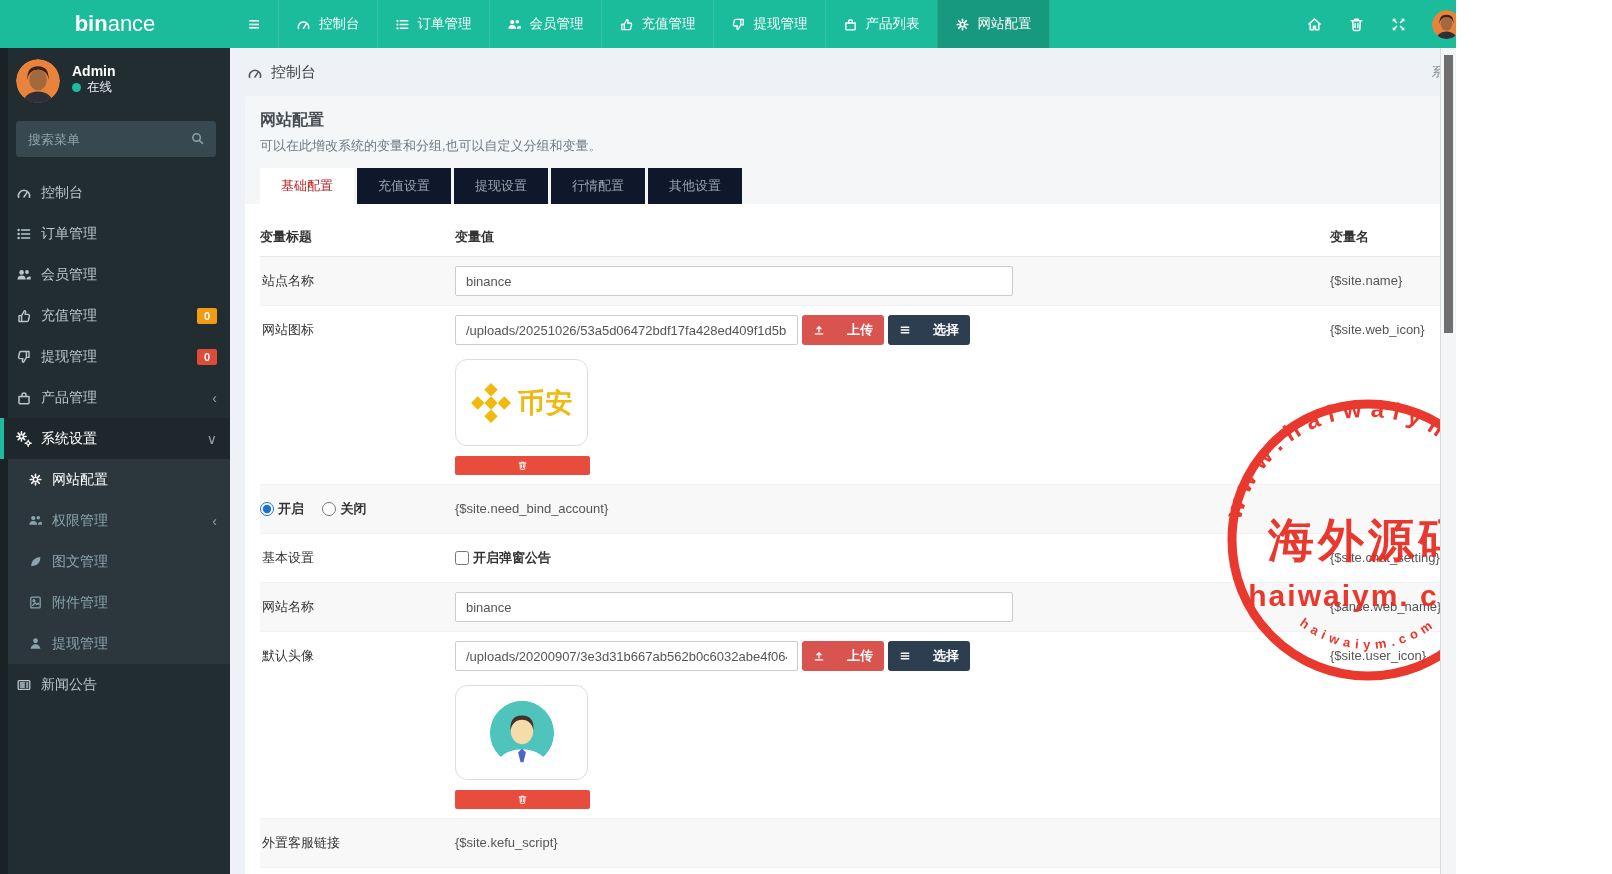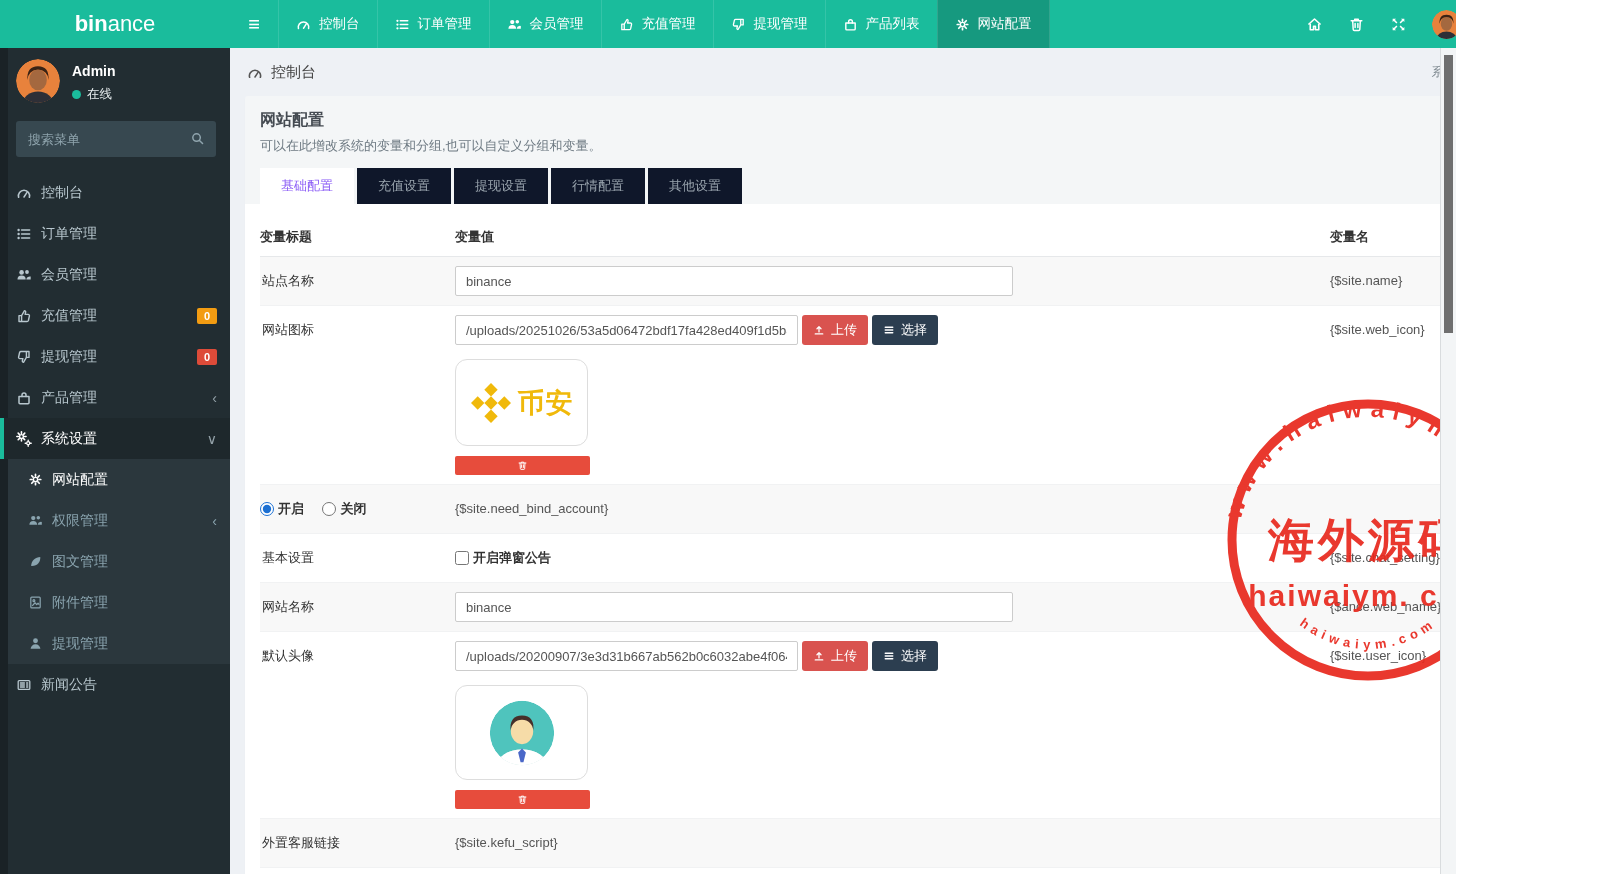--- a/index.html
+++ b/index.html
@@ -24,21 +24,21 @@
   .nav-user { display:flex; align-items:center; gap:9px; font-size:14px; cursor:pointer; }
   .nav-user .avatar-sm { width:29px; height:29px; border-radius:50%; overflow:hidden; }
   .nav-cogs { margin-left:50px; }
 
   
   .sidebar { position:absolute; left:0; top:48px; width:230px; height:826px; background:#222d32; z-index:40; }
   .sidebar::before { content:""; position:absolute; left:0; top:0; width:8px; height:100%; background:#1a2226; }
   .user-panel { position:relative; display:flex; gap:12px; padding:11px 14px 6px 16px; }
   .avatar-lg { width:44px; height:44px; border-radius:50%; overflow:hidden; flex:none; }
   .u-name { color:#fff; font-weight:bold; font-size:14px; margin-top:4px; }
-  .u-status { display:flex; align-items:center; gap:6px; color:#e8eef0; font-size:12.5px; margin-top:7px; }
+  .u-status { display:flex; align-items:center; gap:6px; color:#e8eef0; font-size:12.5px; }
   .dot { width:9px; height:9px; border-radius:50%; background:#1abc9c; }
   .search-wrap { position:relative; margin:12px 14px 15px 16px; }
   .search-wrap input { width:100%; height:36px; background:#374850; border:none; border-radius:3px;
                        color:#ccc; font-size:13px; padding:0 34px 0 12px; outline:none;
                        font-family:"Liberation Sans","DejaVu Sans",sans-serif; }
   .search-wrap input::placeholder { color:#8fa4ad; }
   .search-wrap svg { position:absolute; right:11px; top:10px; width:15px; height:15px; color:#8fa4ad; cursor:pointer; }
   .m-item { position:relative; height:41px; display:flex; align-items:center; gap:9px; padding:0 13px 0 16px;
             color:#b8c7ce; font-size:14px; cursor:pointer; }
   .m-item svg.ic { width:16px; height:16px; }
@@ -60,35 +60,35 @@
   .c-title svg { width:16px; height:16px; color:#555; }
   .crumb { margin-left:auto; font-size:12.5px; color:#7c878e; }
   .crumb span { margin:0 3px; }
   .panel { margin:14px 20px 0 15px; background:#f4f6f7; border-radius:3px; box-shadow:0 1px 1px rgba(0,0,0,.05); }
   .p-head { padding:14px 15px 0; }
   .p-title { font-size:16px; font-weight:bold; color:#454b52; }
   .p-desc { font-size:13px; color:#6e7a83; margin-top:6px; }
   .tabs { display:flex; margin-top:13px; padding-left:15px; }
   .tab { height:36px; line-height:36px; padding:0 21px; font-size:13px; background:#0f172a; color:#9aa5ae;
          margin-right:3px; cursor:pointer; }
-  .tab.active { background:#fff; color:#8b5cf6; }
+  .tab.active { background:#fff; color:#b91c1c; }
   .tab-body { background:#fff; padding:14px 15px 0; min-height:625px; }
 
   .thead, .trow { display:grid; grid-template-columns:195px 875px auto; }
   .thead { padding:10px 0; border-bottom:1px solid #e6e8ea; font-weight:bold; color:#333; font-size:13px; }
   .trow { padding:9px 0; border-bottom:1px solid #f1f2f3; align-items:start; }
   .trow.stripe { background:#f8f8f8; }
   .c-label { font-size:13px; color:#333; line-height:30px; padding-left:2px; }
   .c-var { font-size:13px; color:#555; line-height:30px; }
   .cfg-input { height:30px; border:1px solid #ccc; border-radius:2px; padding:0 10px; font-size:13px; color:#555;
                background:#fff; outline:none; font-family:"Liberation Sans","DejaVu Sans",sans-serif; }
   .w-lg { width:558px; } .w-md { width:343px; }
   .val-flex { display:flex; gap:4px; align-items:center; }
-  .btn { height:30px; display:inline-flex; align-items:center; gap:6px; padding:0 11px; border-radius:3px;
-         color:#fff; font-size:13px; font-weight:normal; border:none; cursor:pointer;
+  .btn { height:30px; display:inline-flex; align-items:center; gap:22px; padding:0 11px; border-radius:3px;
+         color:#fff; font-size:13px; font-weight:bold; border:none; cursor:pointer;
          font-family:"Liberation Sans","DejaVu Sans",sans-serif; }
   .btn svg { width:12px; height:12px; }
   .btn-upload { background:#d9534f; }
   .btn-choose { background:#2c3e50; }
   .preview-box { width:133px; border:1px solid #ddd; border-radius:12px; background:#fff;
                  display:flex; align-items:center; justify-content:center; margin-top:14px; }
   .logo-box { height:87px; gap:6px; }
   .avatar-box { height:95px; }
   .gold-text { color:#f0b90b; font-size:27px; font-weight:bold; letter-spacing:1px; }
   .btn-del { width:135px; height:19px; background:#e74c3c; border:none; border-radius:2px; margin-top:10px;

